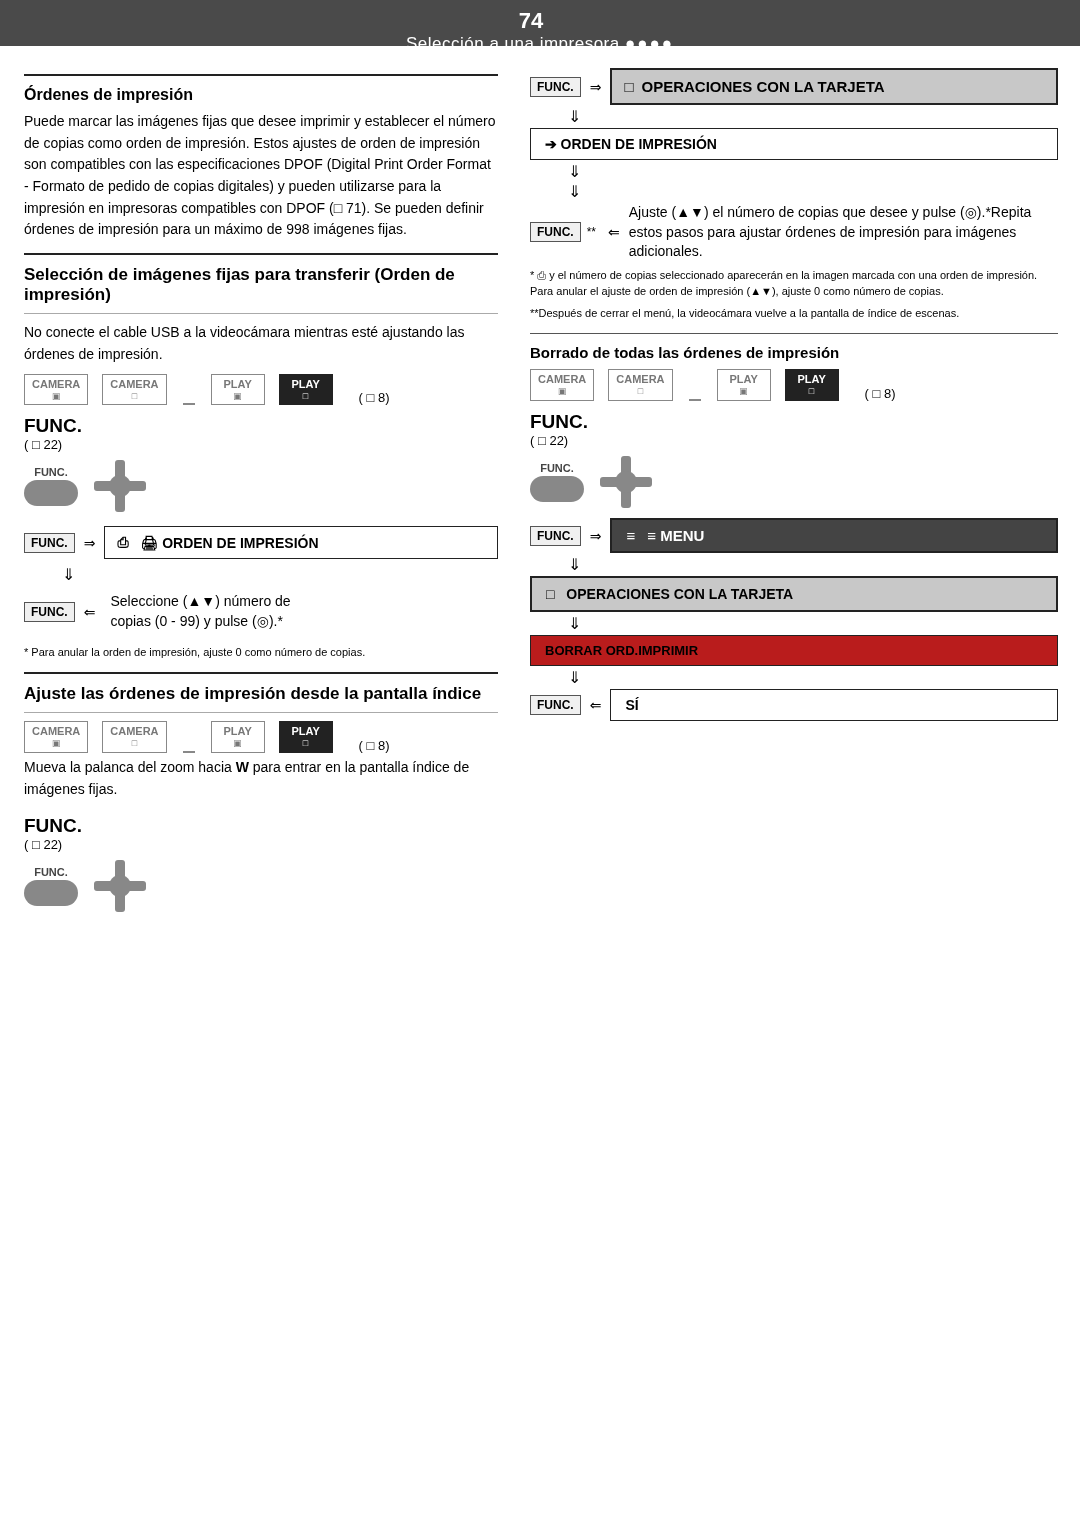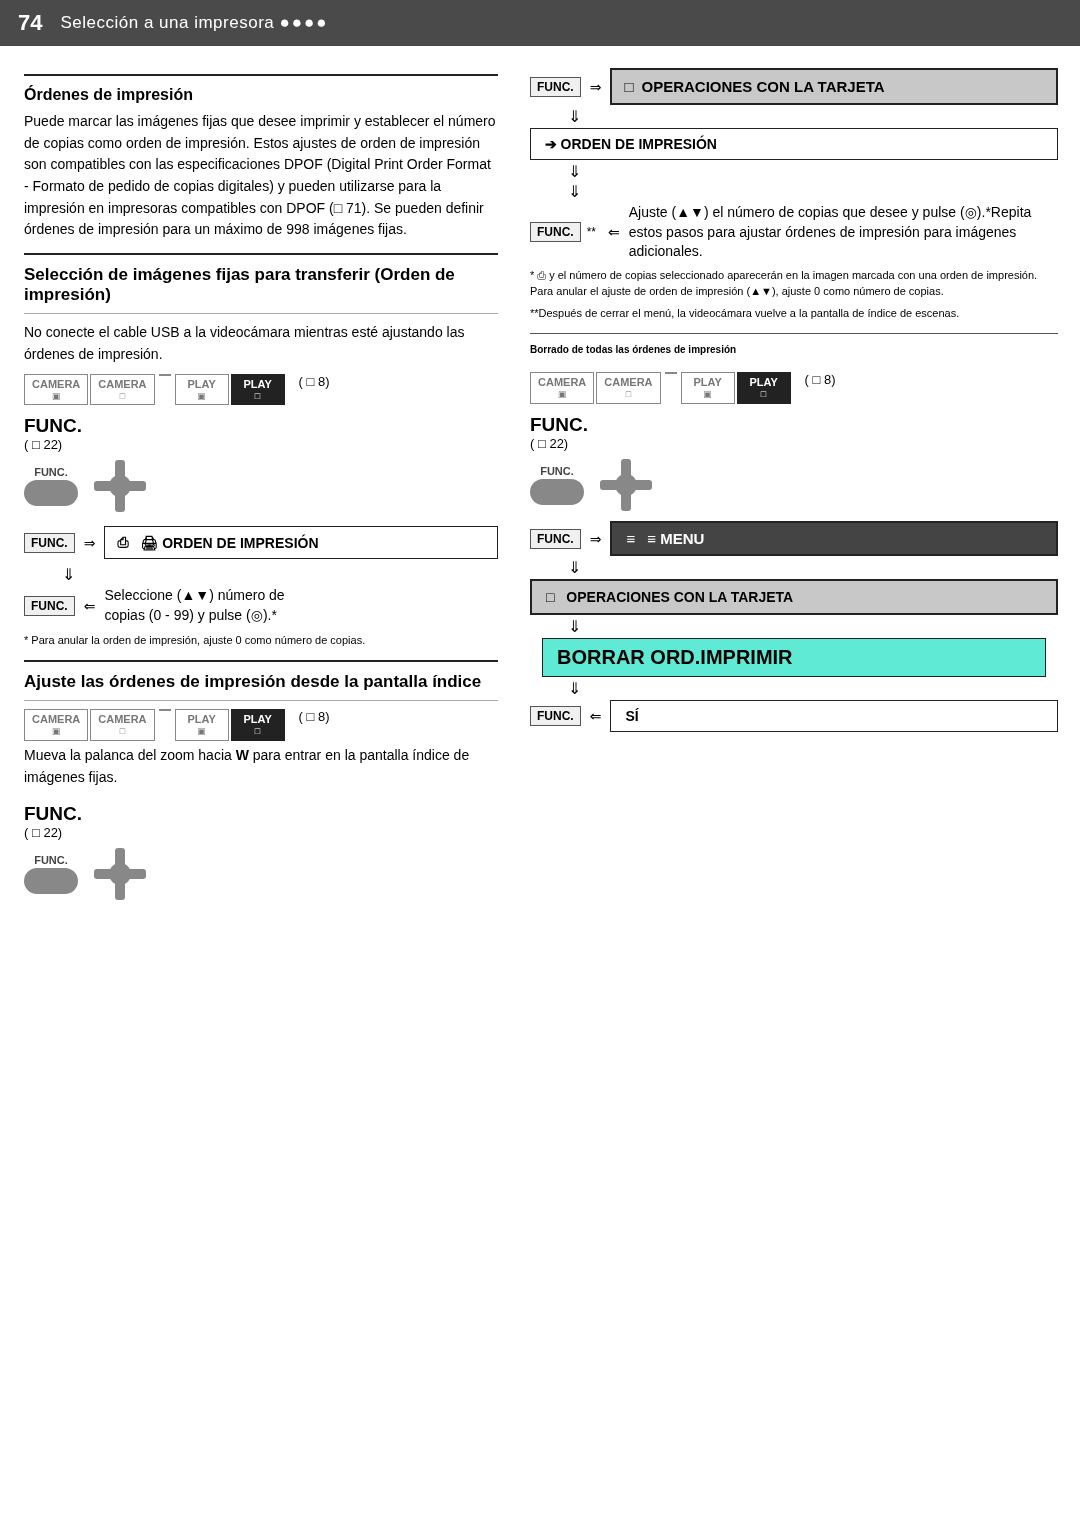--- a/index.html
+++ b/index.html
@@ -14,20 +14,21 @@
     }
 
     
     .page-header {
       background: #4a4a4a;
       color: #fff;
       display: flex;
       align-items: center;
       padding: 8px 18px;
       height: 46px;
+      flex-direction: column;
     }
     .page-number {
       font-size: 22px;
       font-weight: bold;
       margin-right: 18px;
     }
     .page-title-text {
       font-size: 17px;
       letter-spacing: 0.5px;
     }
@@ -230,29 +231,29 @@
 
     
     .bottom-space { height: 30px; }
 
     .section-block {
       margin-bottom: 12px;
     }
 
     .camera-btn-row {
       display: flex;
-      align-items: flex-start;
-      gap: 2px;
+      align-items: flex-end;
+      gap: 14px;
       margin: 8px 0 4px 0;
     }
 
     .right-section-title {
-      font-size: 10px;
-      font-weight: bold;
-      margin-bottom: 17px;
+      font-size: 15px;
+      font-weight: bold;
+      margin-bottom: 8px;
     }
 
     .separator-line {
       border: none;
       border-top: 1.5px solid #555;
       margin: 10px 0;
     }
   </style>
 </head>
 <body>
@@ -337,21 +338,21 @@
               <span>🖨 ORDEN DE IMPRESIÓN</span>
           </div>
         </div>
         <div class="arrow-down-container">
           <span class="small-arrow-down">⇓</span>
         </div>
 
         <div class="flow-arrow-row">
           <span class="func-box-label">FUNC.</span>
           <span class="arrow-right">⇐</span>
-          <p style="font-size:14px; margin:0; line-height:1.4;">Seleccione (▲▼) número de<br>copias (0 - 99) y pulse (◎).*</p>
+          <p style="font-size:14px; margin:6px; line-height:1.4;">Seleccione (▲▼) número de<br>copias (0 - 99) y pulse (◎).*</p>
         </div>
       </div>
 
       <p class="note-text">* Para anular la orden de impresión, ajuste 0 como número de copias.</p>
     </div>
 
     <div class="section-block">
       <hr class="section-divider">
       <div class="section-title-sub">
         <span>Ajuste las órdenes de impresión desde la pantalla índice</span>
@@ -514,21 +515,21 @@
 
         <div style="border:2.5px solid #222; background:#c8c8c8; padding:8px 14px; font-size:14px; font-weight:bold; margin:2px 0; display:flex; align-items:center; gap:8px;">
           <span>□&nbsp;</span>
             <span>OPERACIONES CON LA TARJETA</span>
         </div>
 
         <div class="arrow-down-container">
           <span class="small-arrow-down">⇓</span>
         </div>
 
-        <div style="border:1.5px solid #222; background:#5eead4; padding:7px 14px; font-size:20px; font-weight:bold; margin:2px 12px;">
+        <div style="border:1.5px solid #222; background:#b91c1c; padding:7px 14px; font-size:13px; font-weight:bold; margin:2px 0;">
           <span>BORRAR ORD.IMPRIMIR</span>
         </div>
 
         <div class="arrow-down-container">
           <span class="small-arrow-down">⇓</span>
         </div>
 
         <div class="flow-arrow-row">
           <span class="func-box-label">FUNC.</span>
           <span class="arrow-right">⇐</span>

